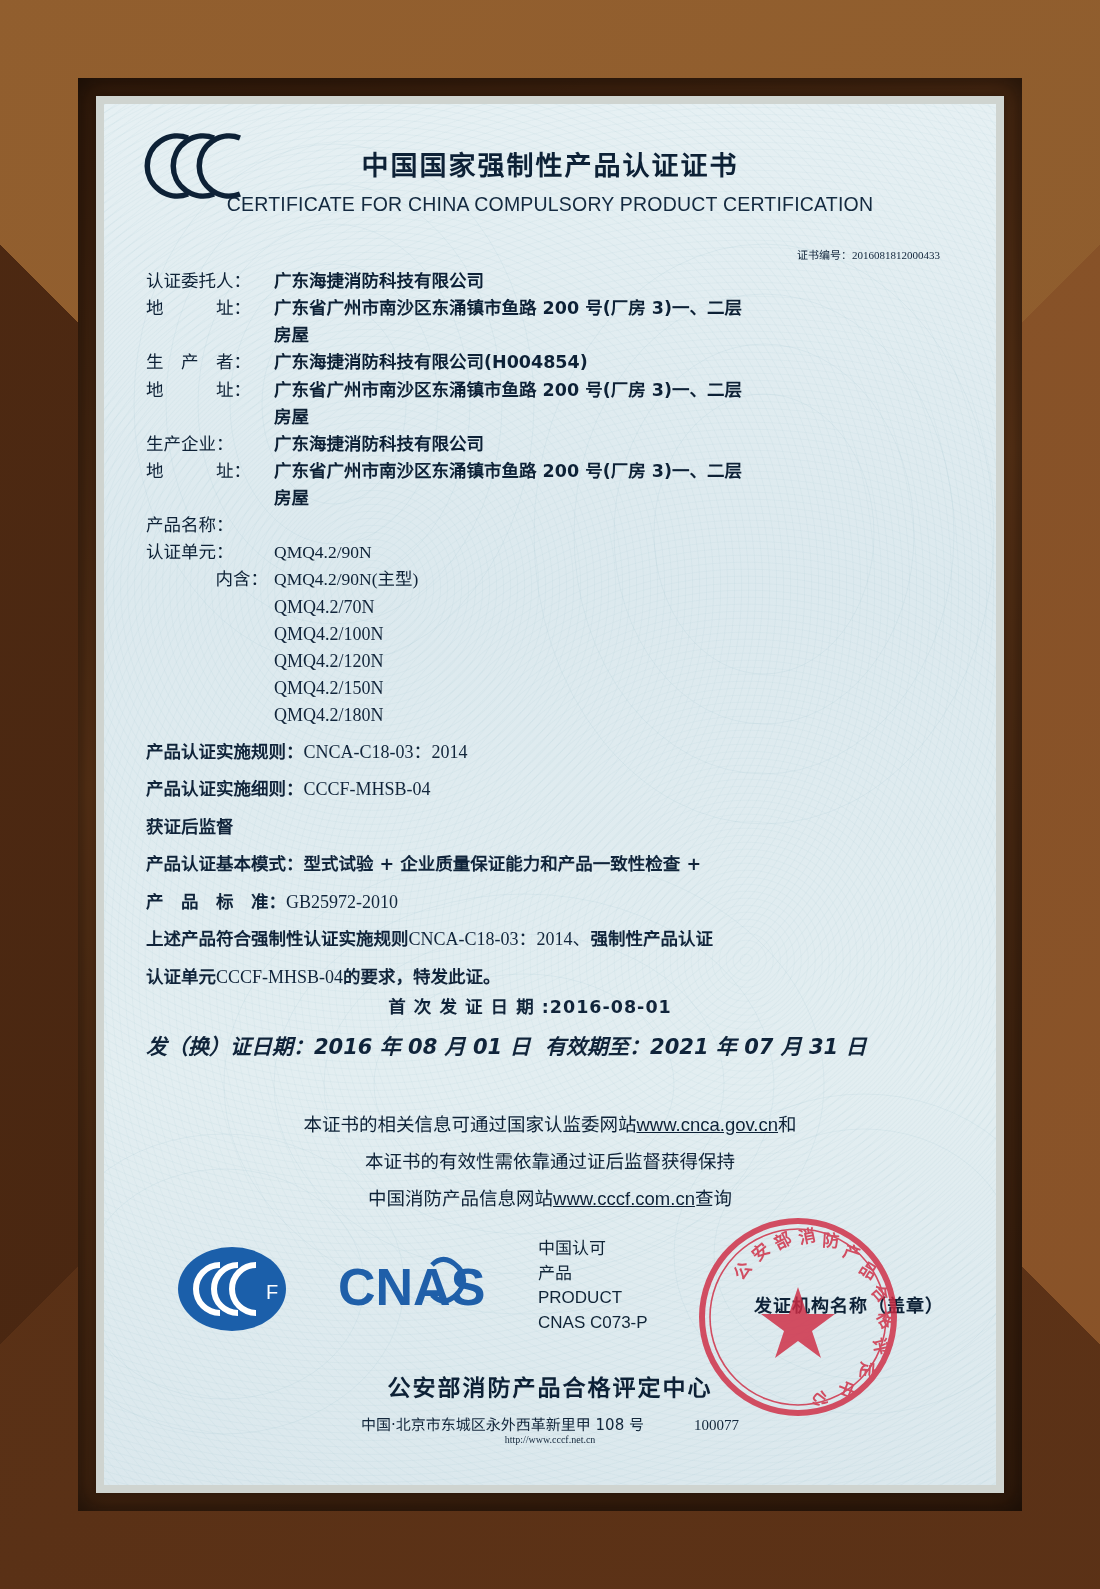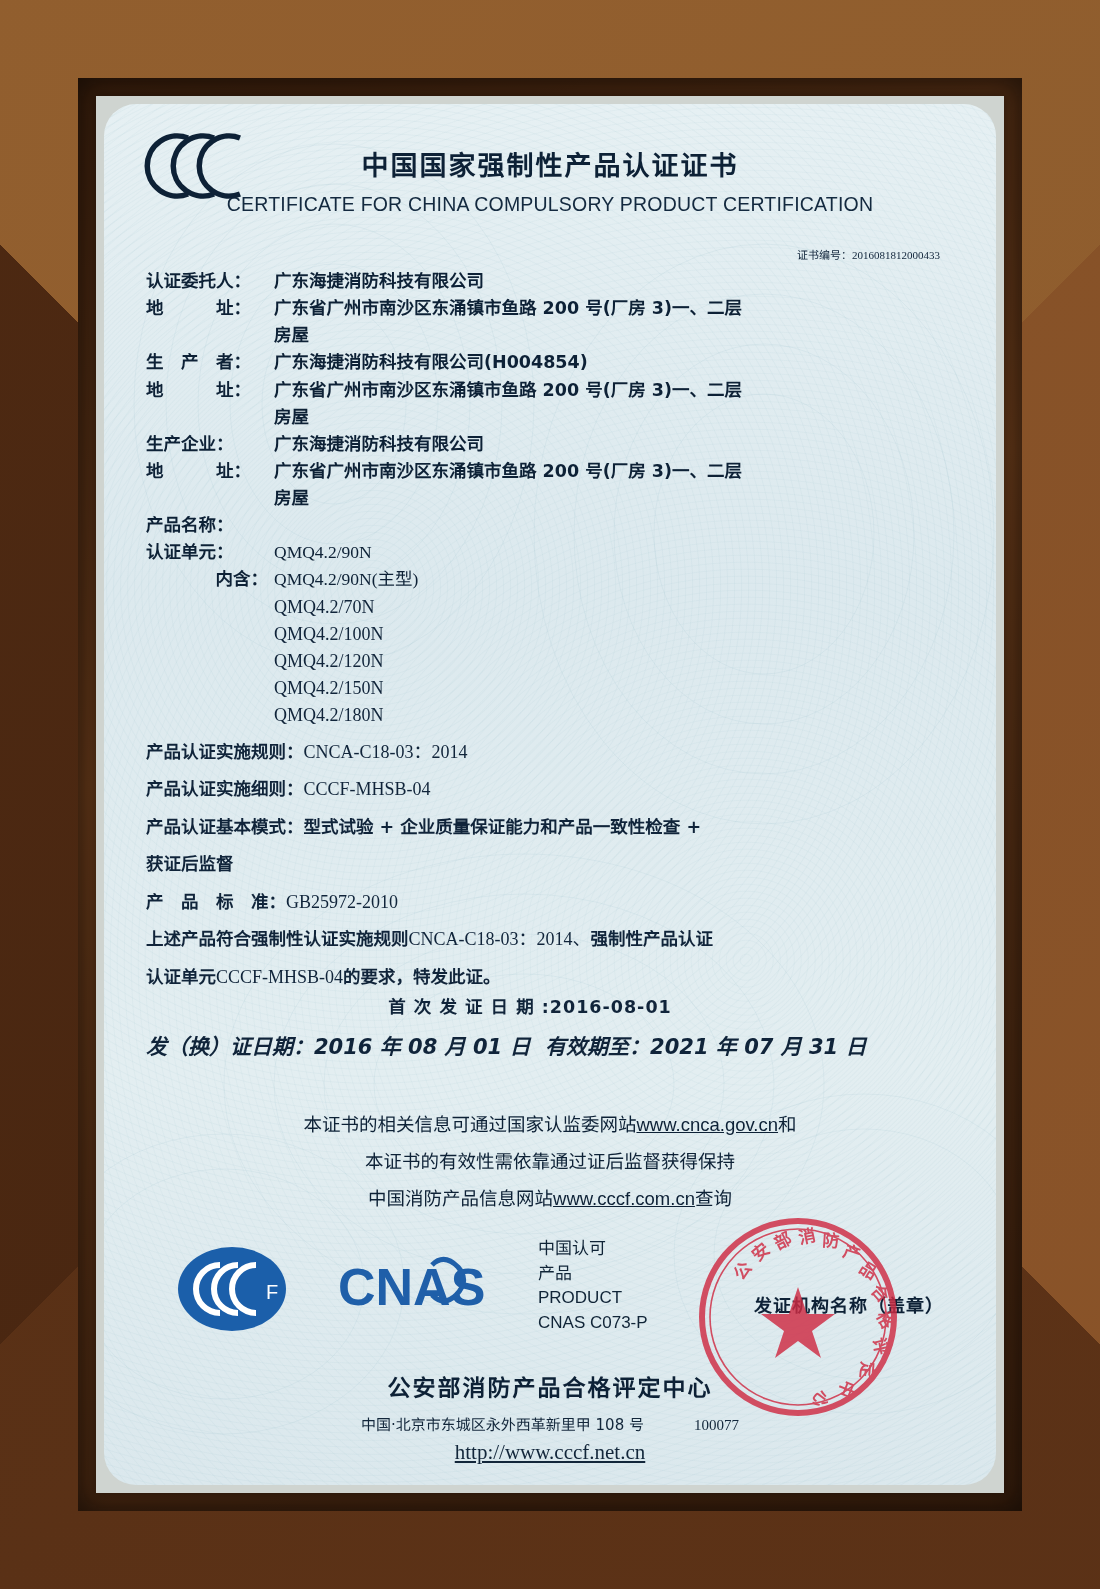--- a/index.html
+++ b/index.html
@@ -50,21 +50,20 @@
   
   .paper {
     position: absolute;
     left: 104px; top: 104px; right: 104px; bottom: 104px;
     background:
       repeating-radial-gradient(circle at 30% 35%, rgba(255,255,255,0.0) 0px, rgba(255,255,255,0.0) 5px, rgba(150,190,200,0.10) 6px, rgba(255,255,255,0) 7px),
       repeating-radial-gradient(circle at 72% 62%, rgba(255,255,255,0.0) 0px, rgba(255,255,255,0.0) 5px, rgba(150,190,200,0.09) 6px, rgba(255,255,255,0) 7px),
       linear-gradient(180deg, #e6f0f3 0%, #dce9ee 35%, #e3eef1 70%, #dbe8ed 100%);
     overflow: hidden;
     color: #10243a;
-    border-radius: 32px;
   }
   .guilloche {
     position: absolute;
     inset: 0;
     pointer-events: none;
     opacity: 0.55;
   }
 
   .content {
     position: absolute;
@@ -117,21 +116,21 @@
     font-size: 17.5px;
     line-height: 1.55;
   }
   .row {
     display: flex;
     align-items: flex-start;
     padding-left: 8px;
   }
   .lbl {
     font-family: "DejaVu Sans", sans-serif;
-    font-weight: bold;
+    font-weight: normal;
     width: 128px;
     flex: 0 0 128px;
     letter-spacing: 0px;
     color: #0d2136;
     white-space: nowrap;
   }
   .lbl.right {
     text-align: right;
     padding-right: 6px;
     box-sizing: border-box;
@@ -255,24 +254,22 @@
     color: #0d2136;
   }
   .addr {
     margin-top: 10px;
     font-family: "DejaVu Sans", sans-serif;
     font-size: 15px;
     color: #12263a;
   }
   .addr .zip { font-family: "Liberation Serif", serif; margin-left: 50px; }
   .site {
-    margin-top: 6px;
     font-family: "Liberation Serif", serif;
-    font-size: 21px;
-    text-decoration: underline;
+    font-size: 10px;
     color: #12263a;
   }
 </style>
 </head>
 <body>
 
 <div class="frame-outer">
   <div class="frame-bevel"></div>
   <div class="frame-inner-shadow"></div>
   <div class="mat"></div>
@@ -374,24 +371,24 @@
         <div class="sub">QMQ4.2/180N</div>
 
         <div class="statement">
           <span>产品认证实施规则：</span><span class="lt">CNCA-C18-03：2014</span>
         </div>
 
         <div class="statement">
           <span>产品认证实施细则：</span><span class="lt">CCCF-MHSB-04</span>
         </div>
 
+        <div class="statement">获证后监督</div>
         <div class="statement">
           <span>产品认证基本模式：</span><span>型式试验 + 企业质量保证能力和产品一致性检查 +</span>
         </div>
-        <div class="statement">获证后监督</div>
 
         <div class="statement">
           <span>产　品　标　准：</span><span class="lt">GB25972-2010</span>
         </div>
 
         <div class="statement">
           <span>上述产品符合强制性认证实施规则</span><span class="lt">CNCA-C18-03：2014、</span><span>强制性产品认证</span>
         </div>
         <div class="statement">
           <span>认证单元</span><span class="lt">CCCF-MHSB-04</span><span>的要求，特发此证。</span>

